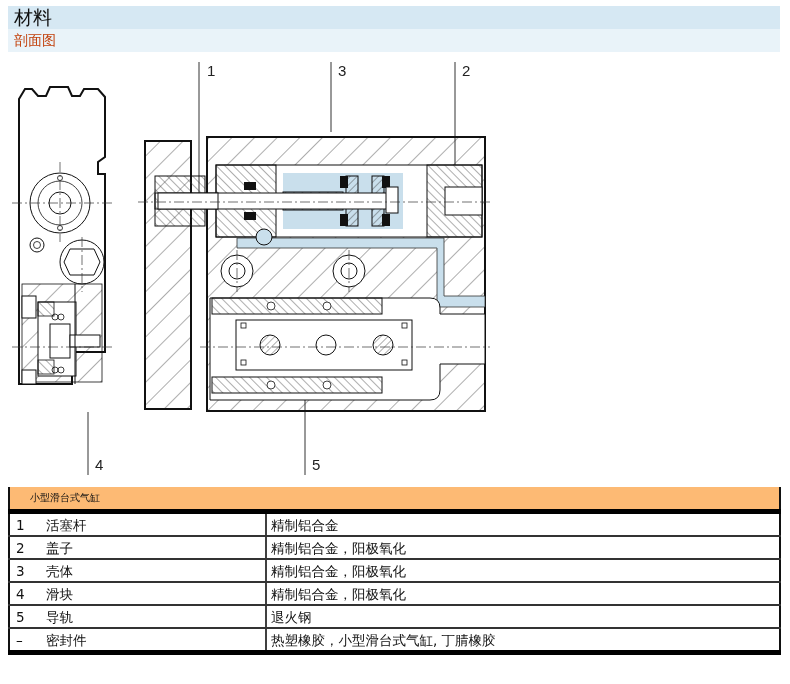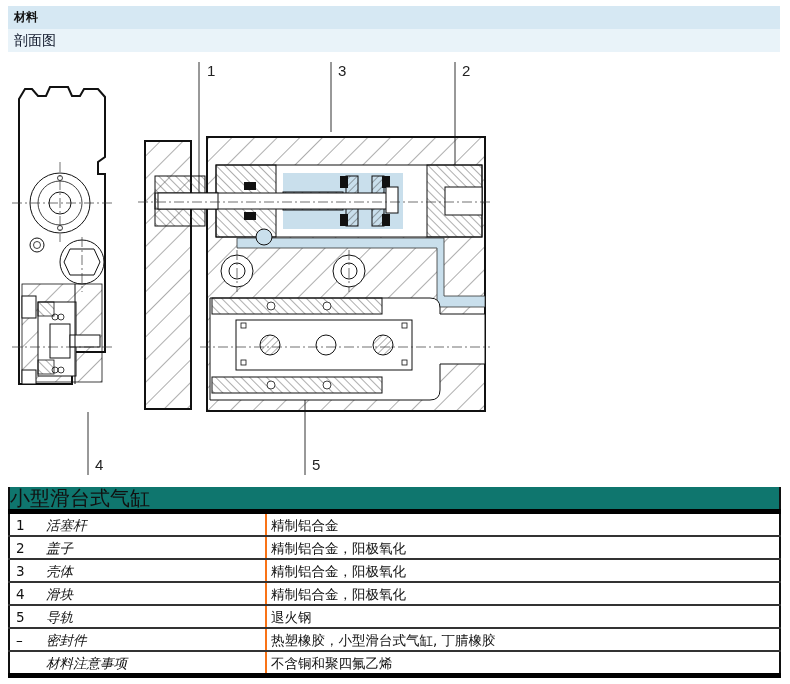--- a/index.html
+++ b/index.html
@@ -1,33 +1,33 @@
 <!DOCTYPE html>
 <html><head>
 <meta charset="utf-8">
 <style>
   html, body { margin: 0; padding: 0; background: #ffffff; }
   body { width: 790px; height: 684px; position: relative; overflow: hidden;
          font-family: "DejaVu Sans", "Liberation Sans", sans-serif; color: #111; }
   .hdr1 { position: absolute; left: 8px; top: 6px; width: 772px; height: 23px;
-          background: #d6e8f3; font-weight: bold; font-size: 12px; line-height: 23px;
+          background: #d6e8f3; font-weight: normal; font-size: 19px; line-height: 23px;
           padding-left: 6px; box-sizing: border-box; }
   .hdr2 { position: absolute; left: 8px; top: 29px; width: 772px; height: 23px;
           background: #e9f3f9; font-size: 14px; line-height: 23px; padding-left: 6px;
-          box-sizing: border-box; color: #0f172a; }
+          box-sizing: border-box; color: #c2410c; }
   .drawing { position: absolute; left: 0; top: 52px; width: 790px; height: 430px; }
   .tbl-wrap { position: absolute; left: 8px; top: 487px; width: 773px; }
-  .tbl-title { height: 22px; background: #0f766e; border-left: 2px solid #111; border-right: 2px solid #111;
-               font-size: 20px; line-height: 22px; padding-left: 0; box-sizing: border-box; }
+  .tbl-title { height: 22px; background: #fdba74; border-left: 2px solid #111; border-right: 2px solid #111;
+               font-size: 10px; line-height: 22px; padding-left: 20px; box-sizing: border-box; }
   table { border-collapse: collapse; width: 773px; table-layout: fixed; }
   table { border-top: 5px solid #000; border-bottom: 5px solid #000; border-left: 2px solid #111; border-right: 2px solid #111; }
   td { height: 21px; padding: 0 4px; font-size: 13.5px; line-height: 20px; border-bottom: 2px solid #333; white-space: nowrap; overflow: hidden; }
   tr:last-child td { border-bottom: none; }
   td.num { width: 22px; padding-left: 6px; }
-  td.part { width: 215px; border-right: 2px solid #f97316; font-style: italic; }
+  td.part { width: 215px; border-right: 2px solid #404040; }
   td.mat { }
 </style>
 </head>
 <body>
 
 <div class="hdr1">材料</div>
 <div class="hdr2">剖面图</div>
 
 <div class="drawing">
 <svg width="790" height="430" viewBox="0 0 790 430" xmlns="http://www.w3.org/2000/svg">
@@ -177,20 +177,15 @@
       <tr>
         <td class="num">5</td>
         <td class="part">导轨</td>
         <td class="mat">退火钢</td>
       </tr>
       <tr>
         <td class="num">–</td>
         <td class="part">密封件</td>
         <td class="mat">热塑橡胶，小型滑台式气缸, 丁腈橡胶</td>
       </tr>
-      <tr>
-        <td class="num"></td>
-        <td class="part">材料注意事项</td>
-        <td class="mat">不含铜和聚四氟乙烯</td>
-      </tr>
     </tbody>
   </table>
 </div>
 
 </body></html>

